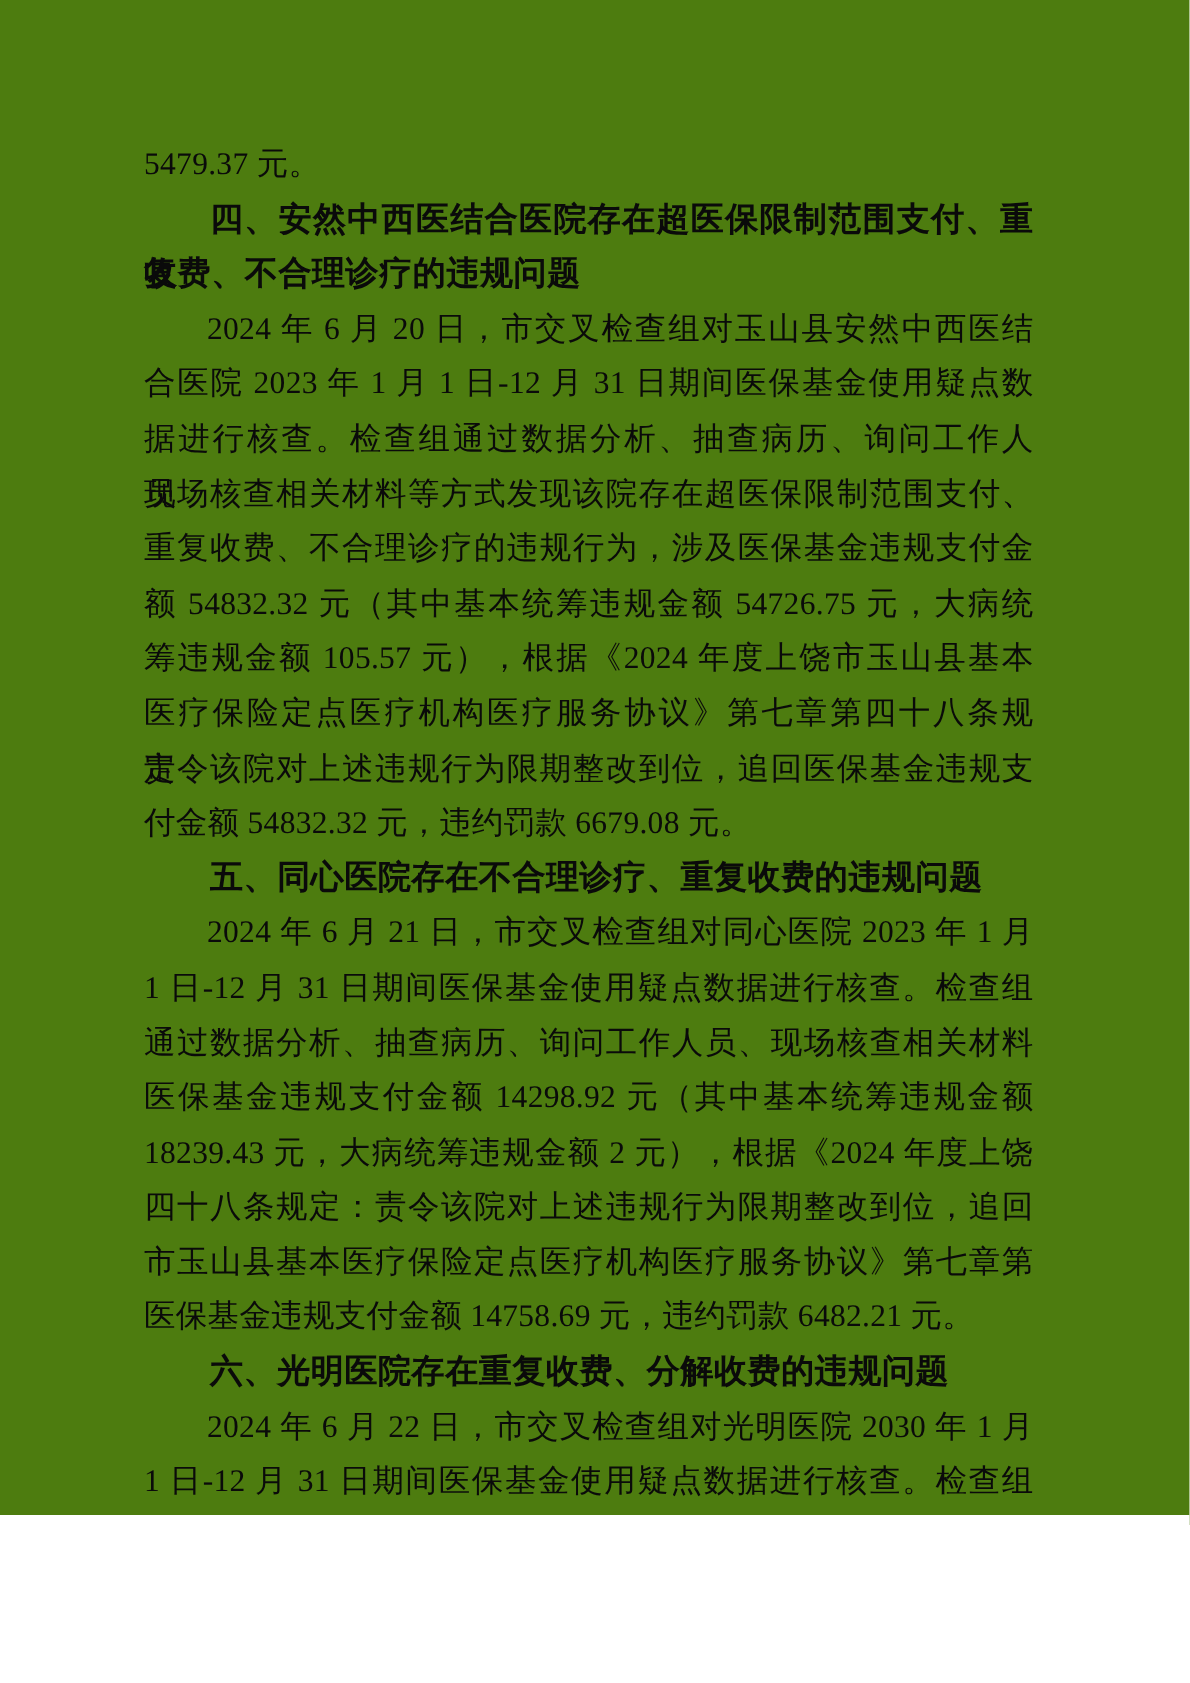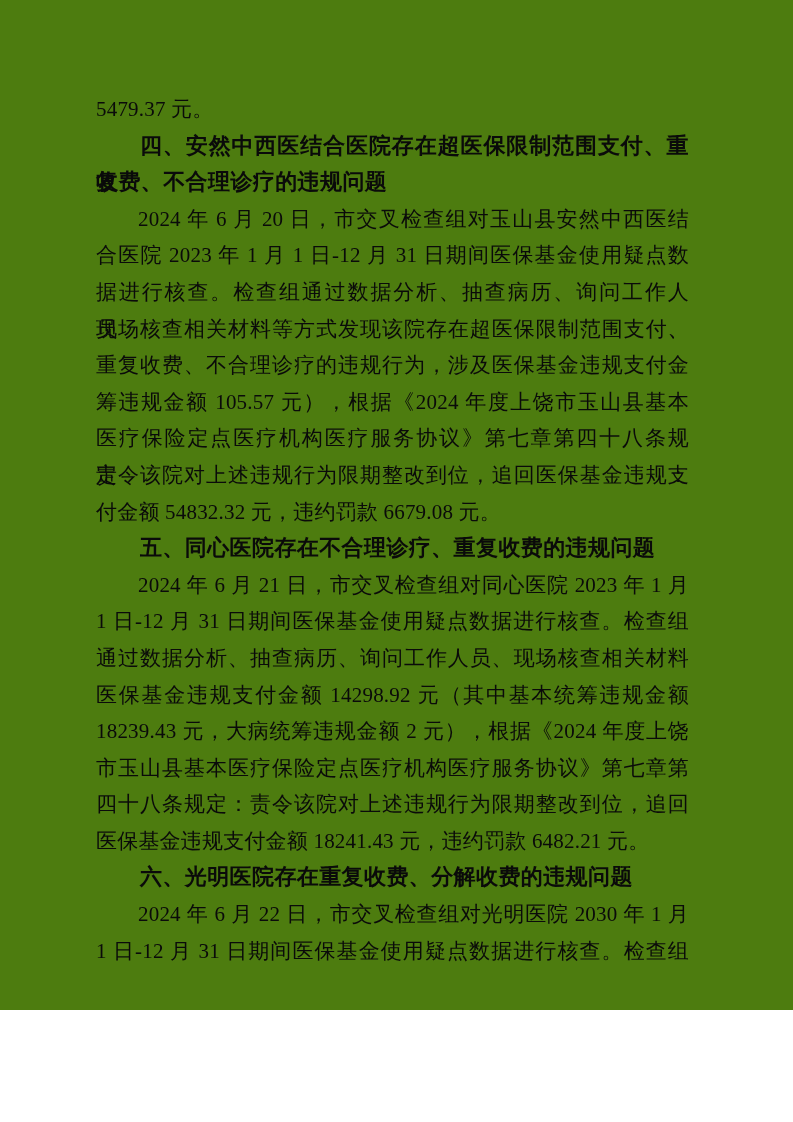--- a/index.html
+++ b/index.html
@@ -63,37 +63,38 @@
       <div class="block heading">
         <div class="line indent fill">四、安然中西医结合医院存在超医保限制范围支付、重复</div>
         <div class="line">收费、不合理诊疗的违规问题</div>
       </div>
       <div class="block para">
         <div class="line indent fill">2024 年 6 月 20 日，市交叉检查组对玉山县安然中西医结</div>
         <div class="line fill">合医院 2023 年 1 月 1 日-12 月 31 日期间医保基金使用疑点数</div>
         <div class="line fill">据进行核查。检查组通过数据分析、抽查病历、询问工作人员、</div>
         <div class="line fill">现场核查相关材料等方式发现该院存在超医保限制范围支付、</div>
         <div class="line fill">重复收费、不合理诊疗的违规行为，涉及医保基金违规支付金</div>
+        <div class="line fill">额 54832.32 元（其中基本统筹违规金额 54726.75 元，大病统</div>
         <div class="line fill">筹违规金额 105.57 元），根据《2024 年度上饶市玉山县基本</div>
         <div class="line fill">医疗保险定点医疗机构医疗服务协议》第七章第四十八条规定：</div>
         <div class="line fill">责令该院对上述违规行为限期整改到位，追回医保基金违规支</div>
         <div class="line">付金额 54832.32 元，违约罚款 6679.08 元。</div>
       </div>
       <div class="block heading">
         <div class="line indent">五、同心医院存在不合理诊疗、重复收费的违规问题</div>
       </div>
       <div class="block para">
         <div class="line indent fill">2024 年 6 月 21 日，市交叉检查组对同心医院 2023 年 1 月</div>
         <div class="line fill">1 日-12 月 31 日期间医保基金使用疑点数据进行核查。检查组</div>
         <div class="line fill">通过数据分析、抽查病历、询问工作人员、现场核查相关材料</div>
         <div class="line fill">医保基金违规支付金额 14298.92 元（其中基本统筹违规金额</div>
         <div class="line fill">18239.43 元，大病统筹违规金额 2 元），根据《2024 年度上饶</div>
+        <div class="line fill">四十八条规定：责令该院对上述违规行为限期整改到位，追回</div>
         <div class="line fill">市玉山县基本医疗保险定点医疗机构医疗服务协议》第七章第</div>
-        <div class="line fill">四十八条规定：责令该院对上述违规行为限期整改到位，追回</div>
-        <div class="line">医保基金违规支付金额 18241.43 元，违约罚款 6482.21 元。</div>
+        <div class="line">医保基金违规支付金额 14758.69 元，违约罚款 6482.21 元。</div>
       </div>
       <div class="block heading">
         <div class="line indent">六、光明医院存在重复收费、分解收费的违规问题</div>
       </div>
       <div class="block para">
         <div class="line indent fill">2024 年 6 月 22 日，市交叉检查组对光明医院 2030 年 1 月</div>
         <div class="line fill">1 日-12 月 31 日期间医保基金使用疑点数据进行核查。检查组</div>
       </div>
     </div>
   <div class="pagenum">— 3 —</div>

